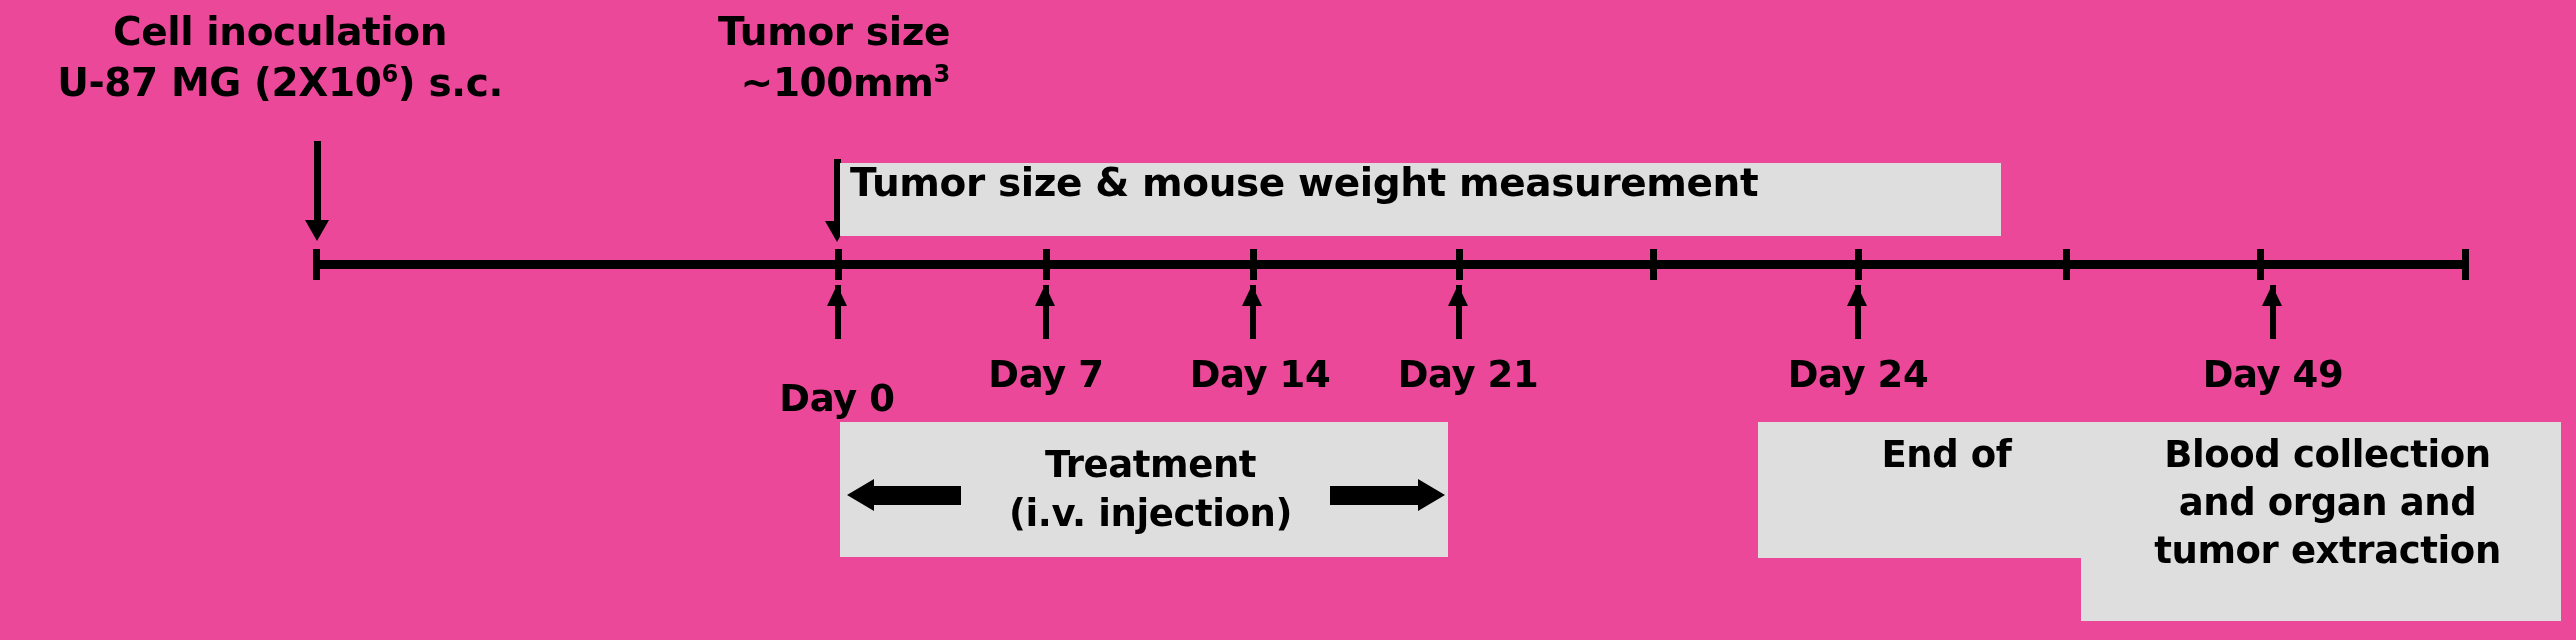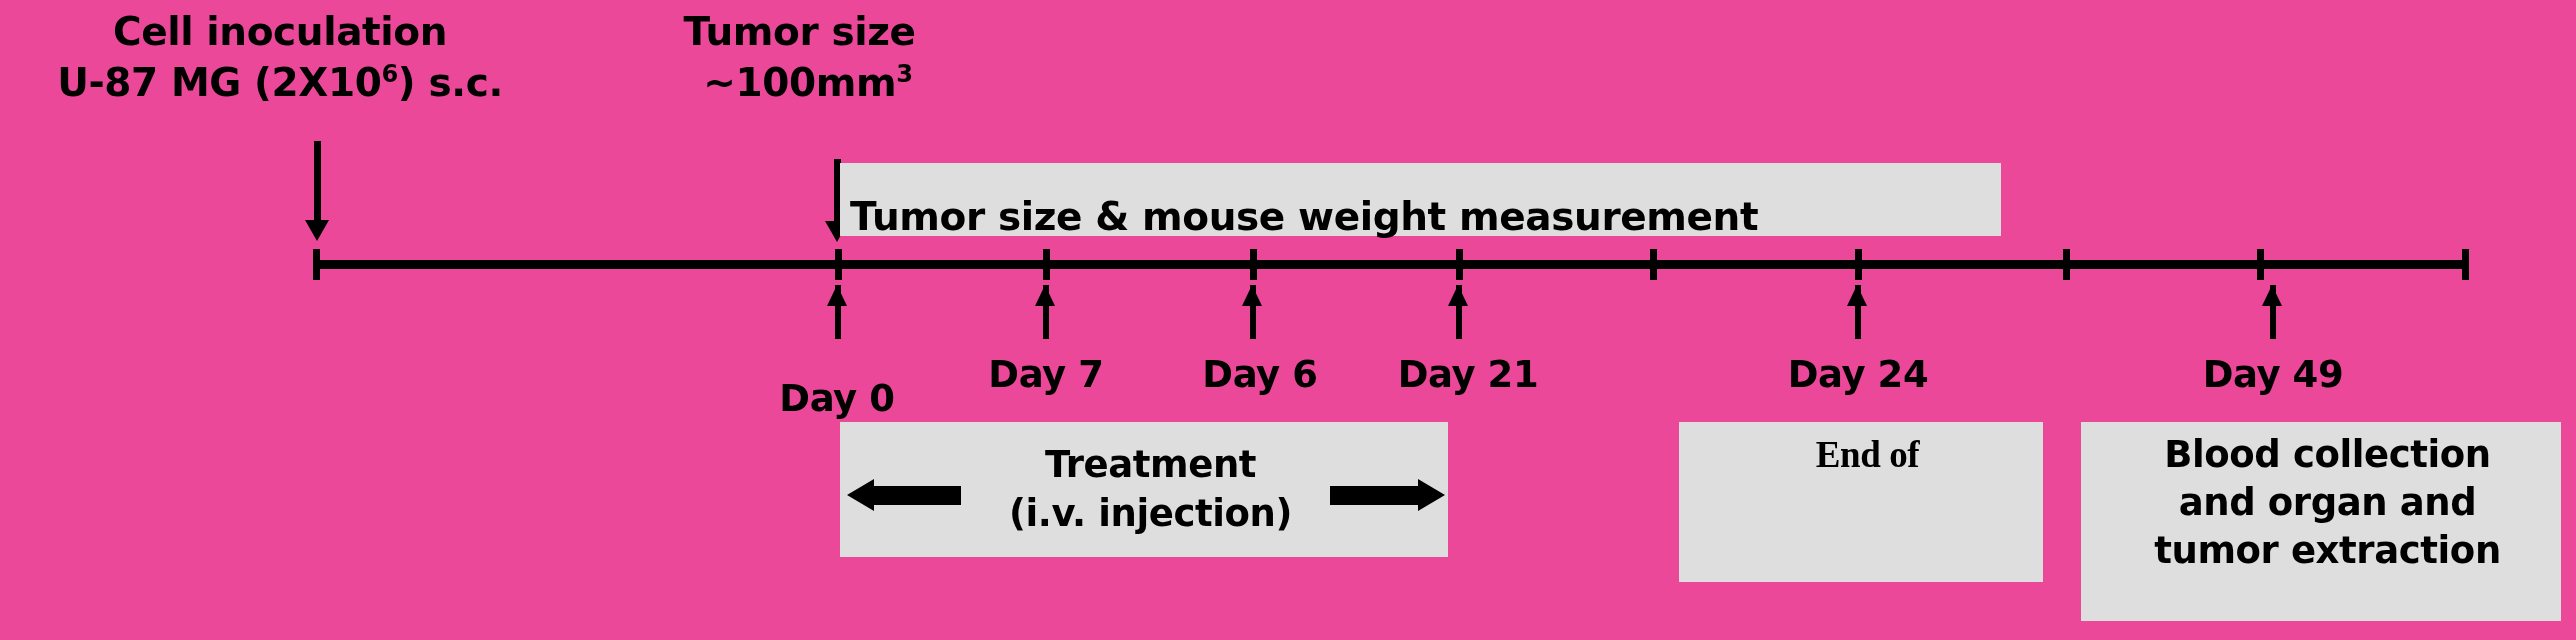--- a/index.html
+++ b/index.html
@@ -103,21 +103,21 @@
     background: #dedede;
     color: #000;
     font-weight: 700;
     box-sizing: border-box;
     padding-left: 13px;
   }
   #measurement-banner {
     font-size: 39px;
     line-height: 1;
     display: flex;
-    align-items: flex-end;
+    align-items: flex-start;
     padding-left: 10px;
     letter-spacing: -0.4px;
     white-space: nowrap;
   }
   #treatment-box {
     font-size: 37px;
     line-height: 1.32;
     display: flex;
     flex-direction: column;
     align-items: center;
@@ -169,21 +169,21 @@
 </head>
 <body>
 
 <div id="stage">
 
   <div class="top-label" id="cell-inoc-label" style="left:29px; top:10px; width:502px;">
     <span class="l1">Cell inoculation</span>
     <span class="l2"><span>U-87 MG (2X10</span><sup class="exp">6</sup><span>) s.c.</span></span>
   </div>
 
-  <div class="top-label" id="tumor-size-label" style="left:649px; top:10px; width:301px; text-align:center;">
+  <div class="top-label" id="tumor-size-label" style="left:649px; top:10px; width:301px; text-align:right;">
     <span class="l1">Tumor size</span>
     <span class="l2" style="padding-left:17px;"><span>~100mm</span><sup class="exp">3</sup></span>
   </div>
 
   <div class="down-arrow" style="left:314px; top:141px;">
     <div class="shaft" style="height:85px;"></div>
     <div class="head" style="top:79px;"></div>
   </div>
 
   <div class="down-arrow" style="left:834px; top:159px;">
@@ -228,40 +228,40 @@
     <div class="head"></div>
     <div class="shaft" style="height:54px;"></div>
   </div>
   <div class="up-arrow" style="left:2270px; top:285px; height:54px;">
     <div class="head"></div>
     <div class="shaft" style="height:54px;"></div>
   </div>
 
   <div class="day-label" style="left:837px; top:353px;margin-top:24px;">Day 0</div>
   <div class="day-label" style="left:1046px; top:353px;">Day 7</div>
-  <div class="day-label" style="left:1260px; top:353px;">Day 6</div>
+  <div class="day-label" style="left:1260px; top:353px;">Day 14</div>
   <div class="day-label" style="left:1468px; top:353px;">Day 21</div>
   <div class="day-label" style="left:1858px; top:353px;">Day 24</div>
   <div class="day-label" style="left:2273px; top:353px;">Day 49</div>
 
   <div class="gray-box" id="treatment-box" style="left:840px; top:422px; width:608px; height:135px;">
     <span class="tline">Treatment</span>
     <span class="tline">(i.v. injection)</span>
   </div>
 
   <div class="h-arrow" style="left:847px; top:486px; width:115px;">
     <div class="tip-left"></div>
     <div class="bar" style="left:24.4px; width:90px;"></div>
   </div>
   <div class="h-arrow" style="left:1330px; top:486px; width:115px;">
     <div class="bar" style="left:0px; width:90px;"></div>
     <div class="tip-right"></div>
   </div>
 
-  <div class="gray-box" id="end-box" style="left:1679px; top:422px; width:364px; height:160px;font-family:Liberation Serif, serif;">
+  <div class="gray-box" id="end-box" style="left:1758px; top:422px; width:364px; height:136px;">
     <span>End of</span>
   </div>
 
   <div class="gray-box" id="blood-box" style="left:2081px; top:422px; width:480px; height:199px;">
     <span>Blood collection</span>
     <span>and organ and</span>
     <span>tumor extraction</span>
   </div>
 
 </div>

